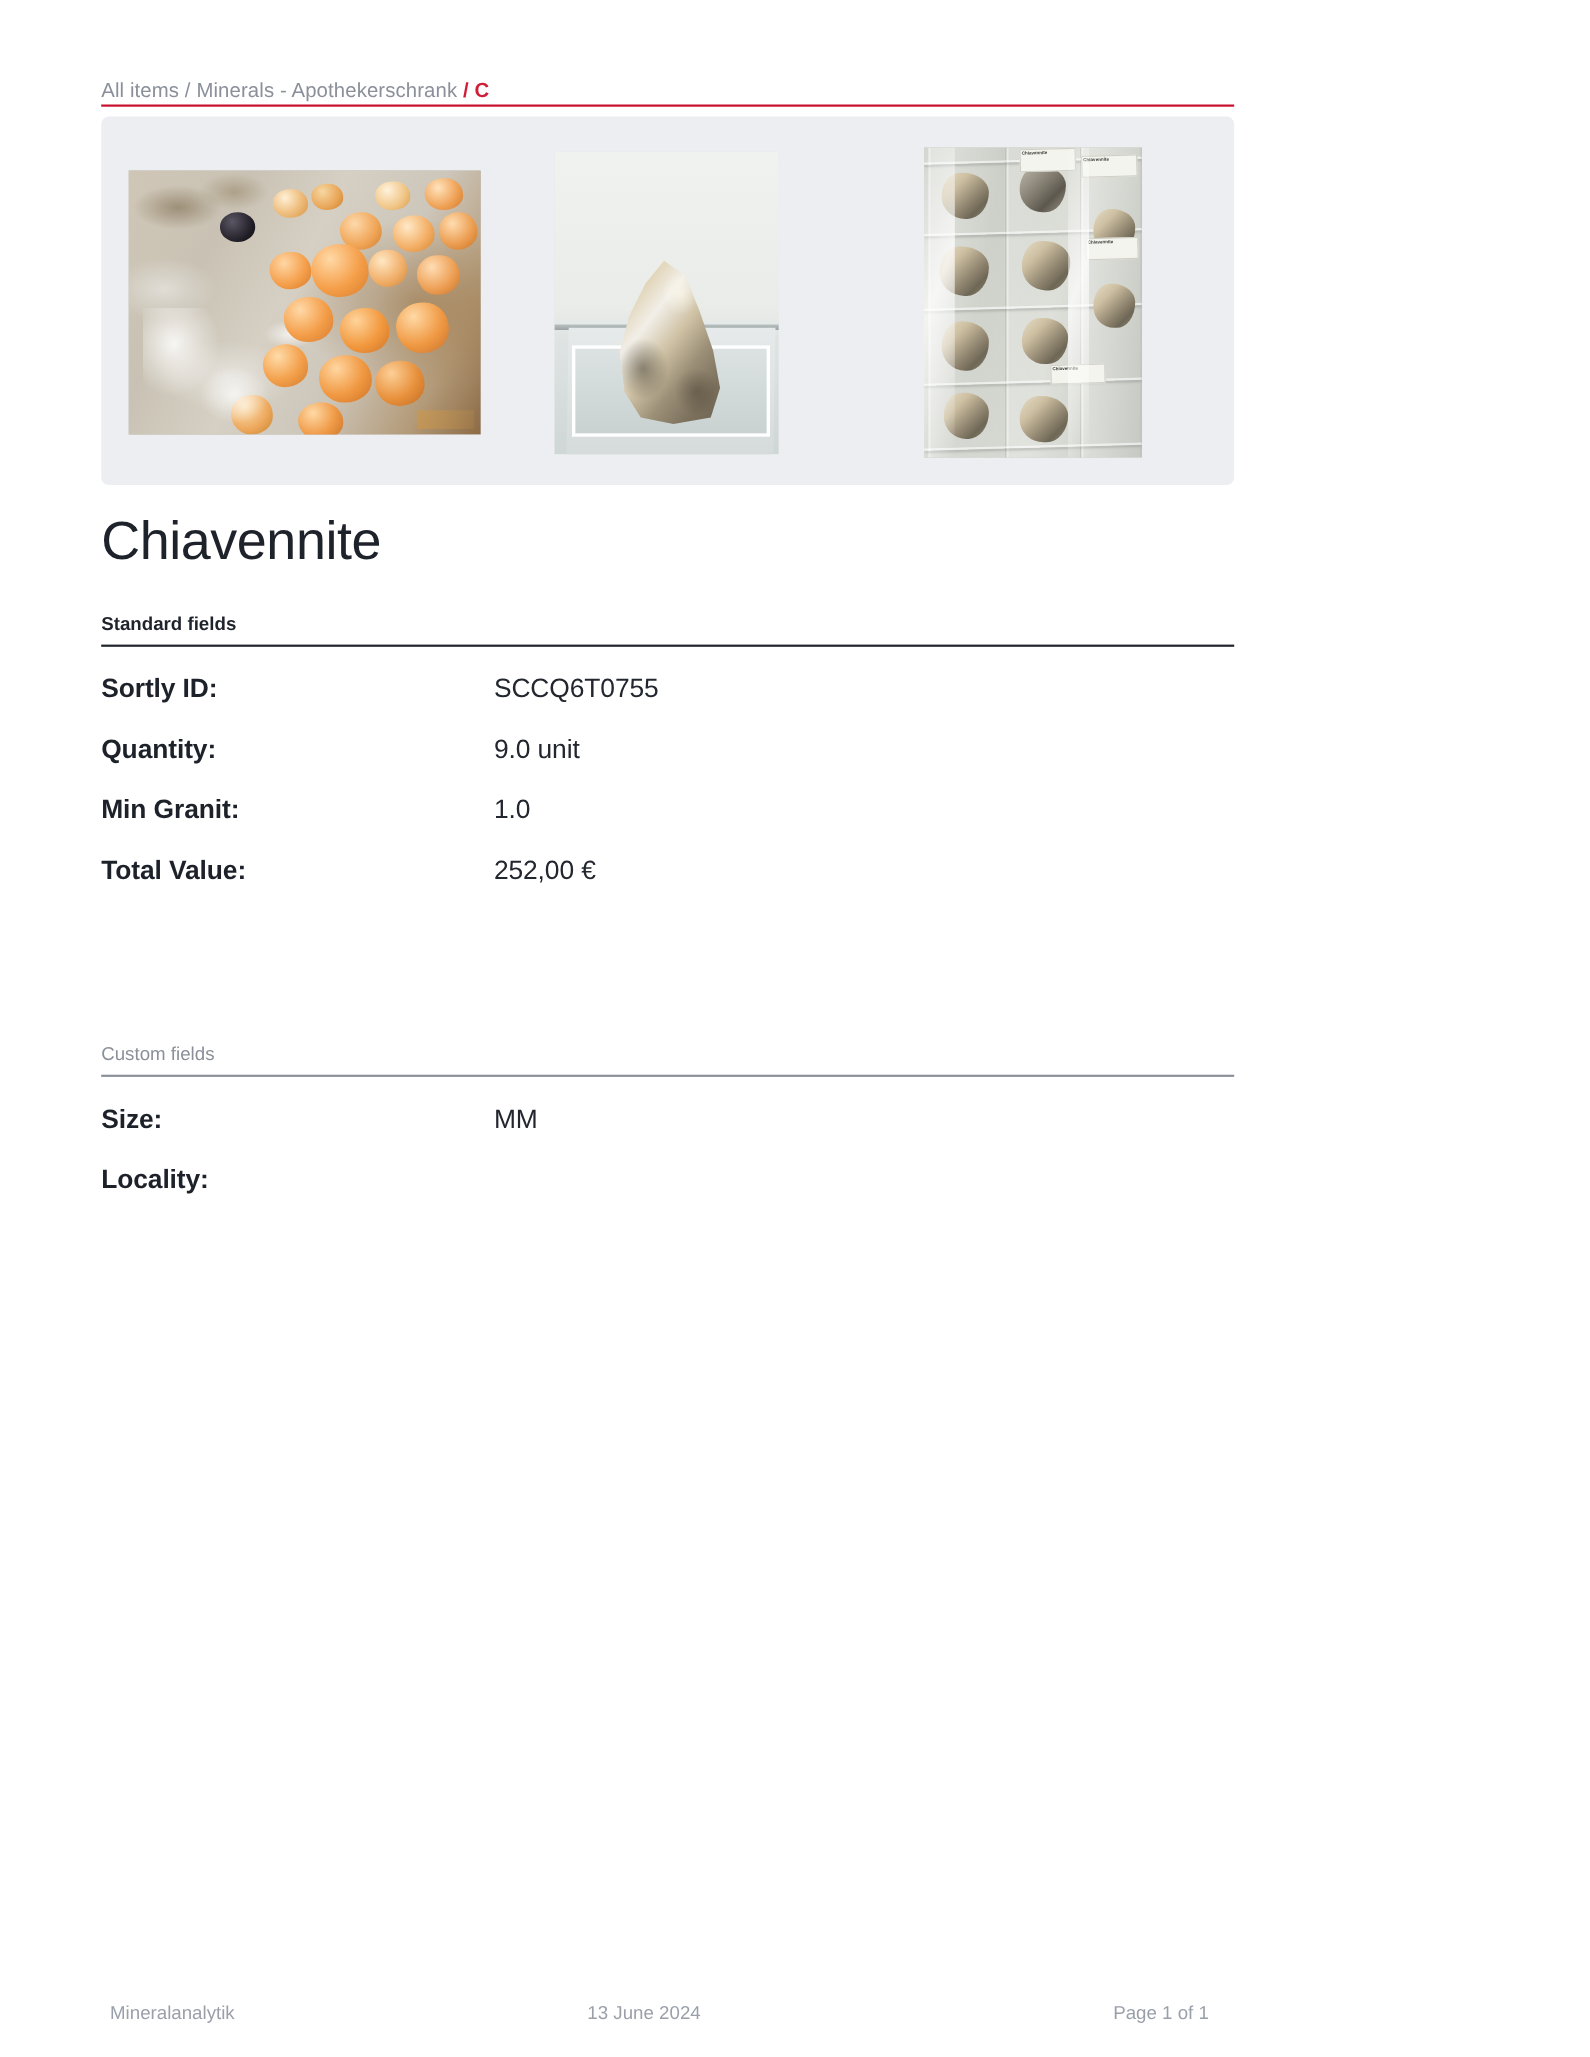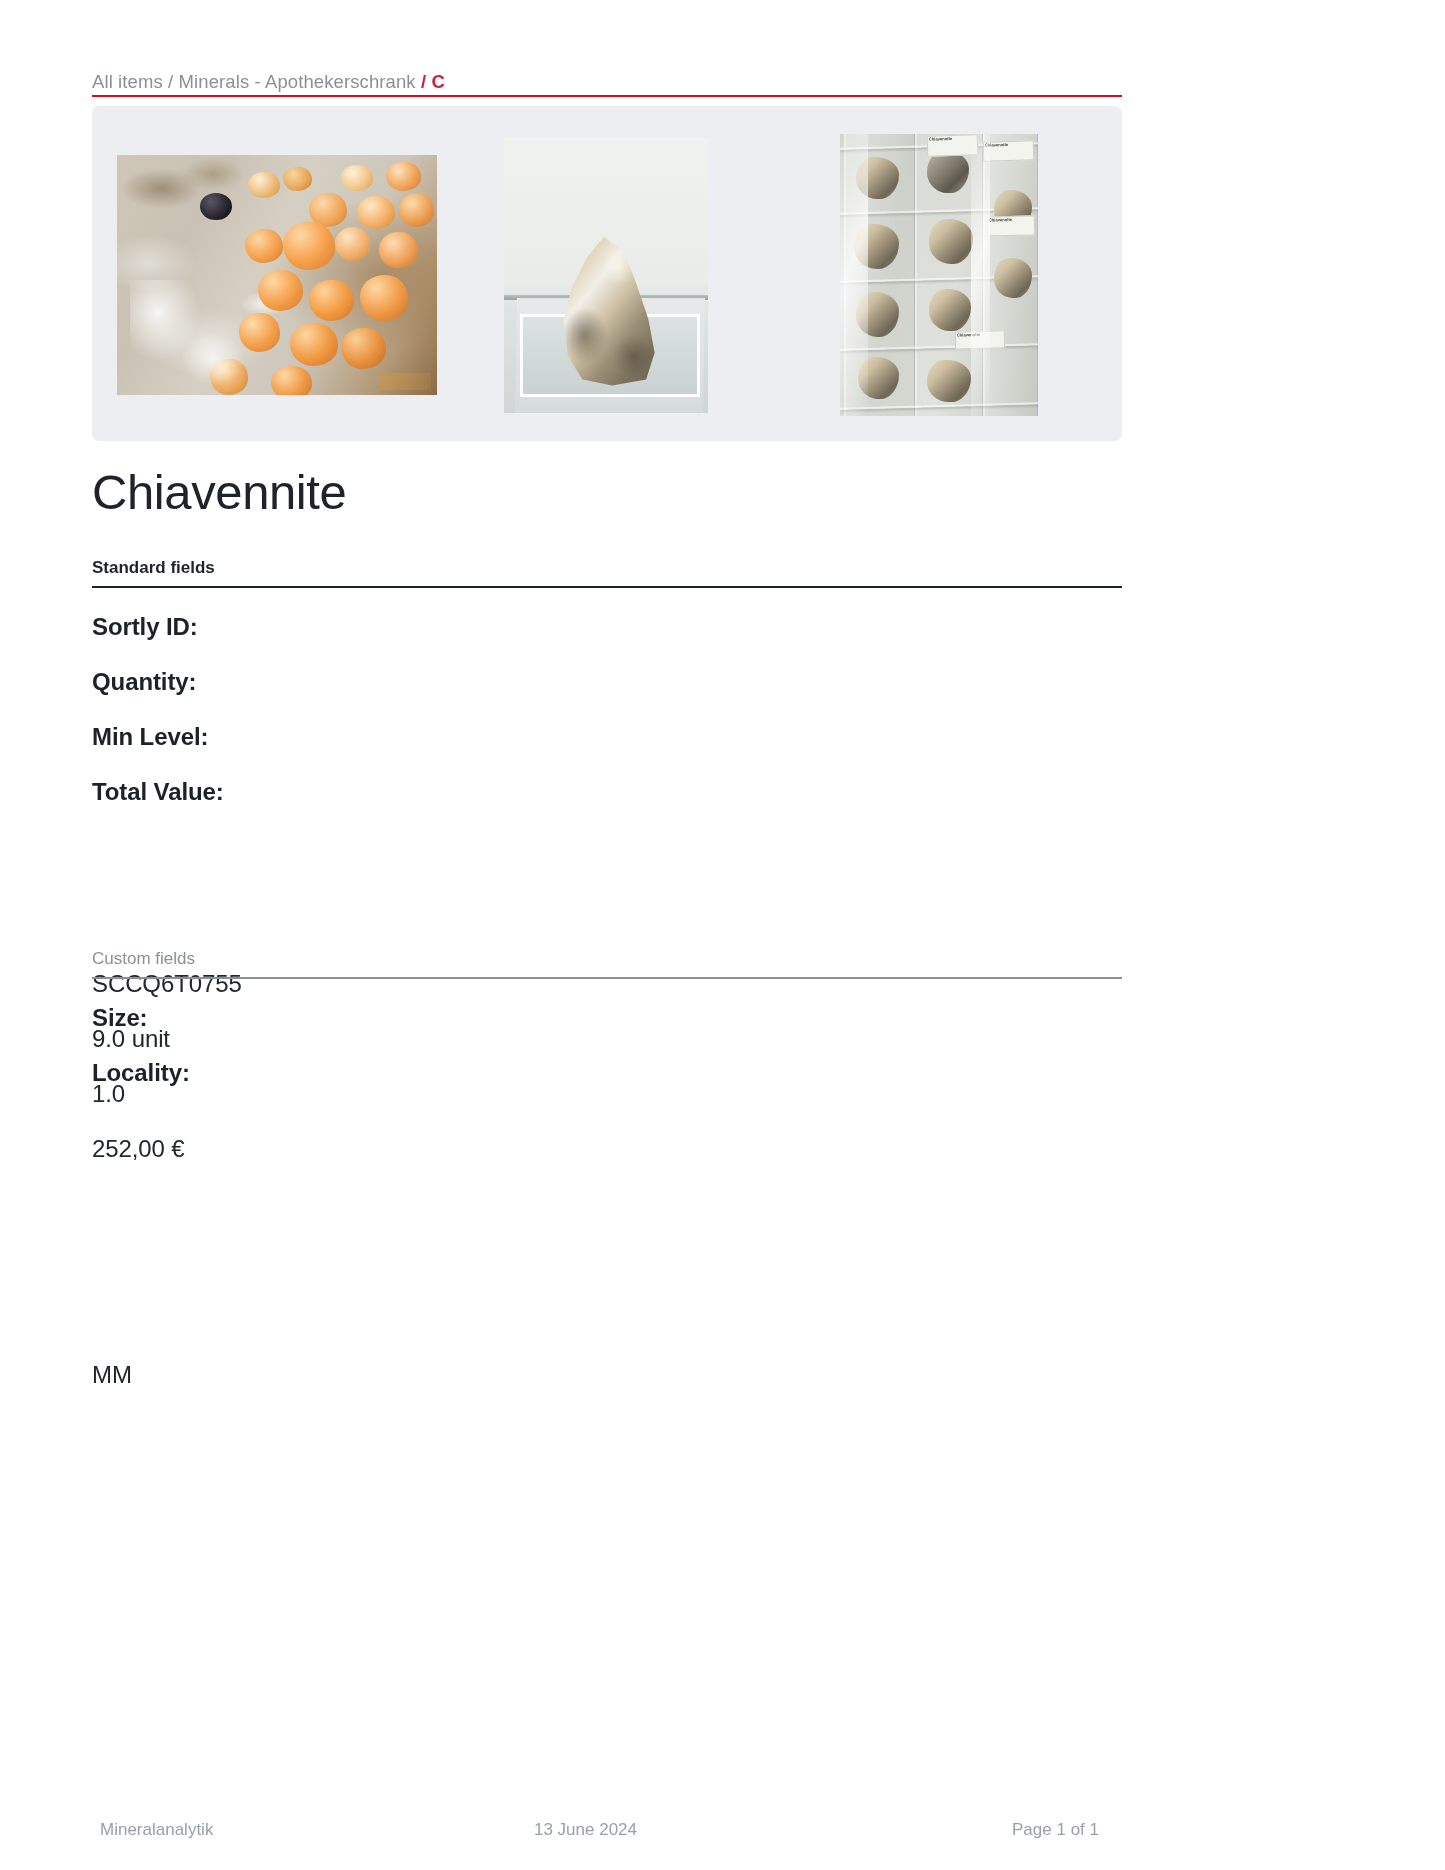--- a/index.html
+++ b/index.html
@@ -158,21 +158,21 @@
   }
   .section-head{
     font-size:17px;
     padding-bottom:8px;
     line-height:1.2;
   }
   .section-head.standard{ color:#1f232b; font-weight:600; border-bottom:2px solid #1f232b; }
   .section-head.custom{ color:#8a8f99; font-weight:400; border-bottom:2px solid #8a8f99; }
 
   .rows{ margin-top:25px; }
-  .row{ display:flex; align-items:baseline; height:55px;flex-direction:column; }
+  .row{ display:flex; align-items:baseline; height:55px; }
   .row-label{
     width:357px; flex:0 0 357px;
     font-size:24px; font-weight:700; color:#1d2129;
     letter-spacing:-0.1px;
   }
   .row-value{
     font-size:24px; font-weight:400; color:#22262e;
     letter-spacing:-0.1px;
   }
 
@@ -283,21 +283,21 @@
     <div class="rows">
       <div class="row">
         <div class="row-label">Sortly ID:</div>
         <div class="row-value">SCCQ6T0755</div>
       </div>
       <div class="row">
         <div class="row-label">Quantity:</div>
         <div class="row-value">9.0 unit</div>
       </div>
       <div class="row">
-        <div class="row-label">Min Level:</div>
+        <div class="row-label">Min Granit:</div>
         <div class="row-value">1.0</div>
       </div>
       <div class="row">
         <div class="row-label">Total Value:</div>
         <div class="row-value">252,00 €</div>
       </div>
     </div>
   </div>
 
   <div class="section" style="top:910px;margin-top:39px;">

